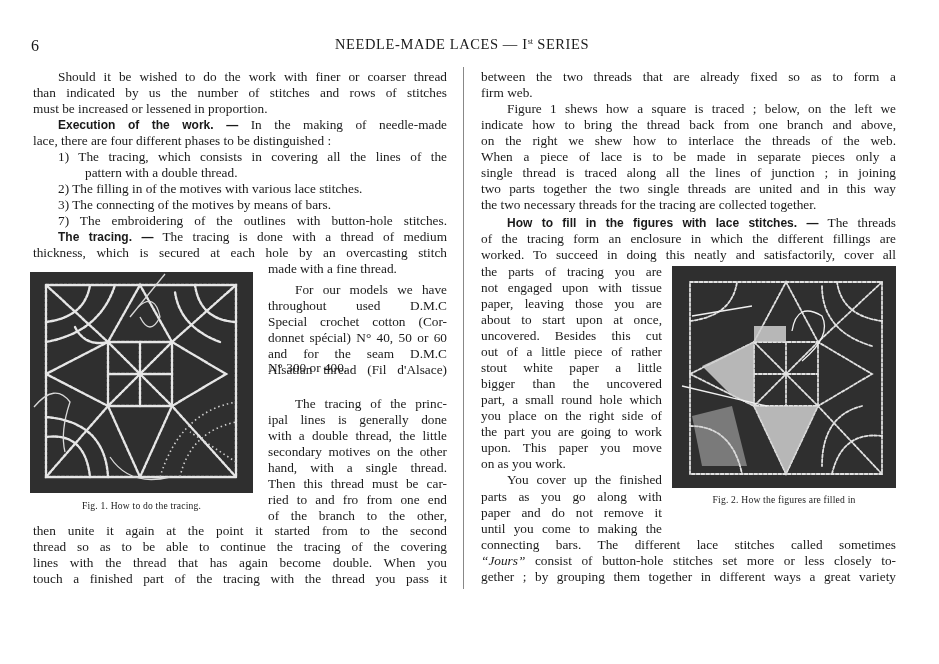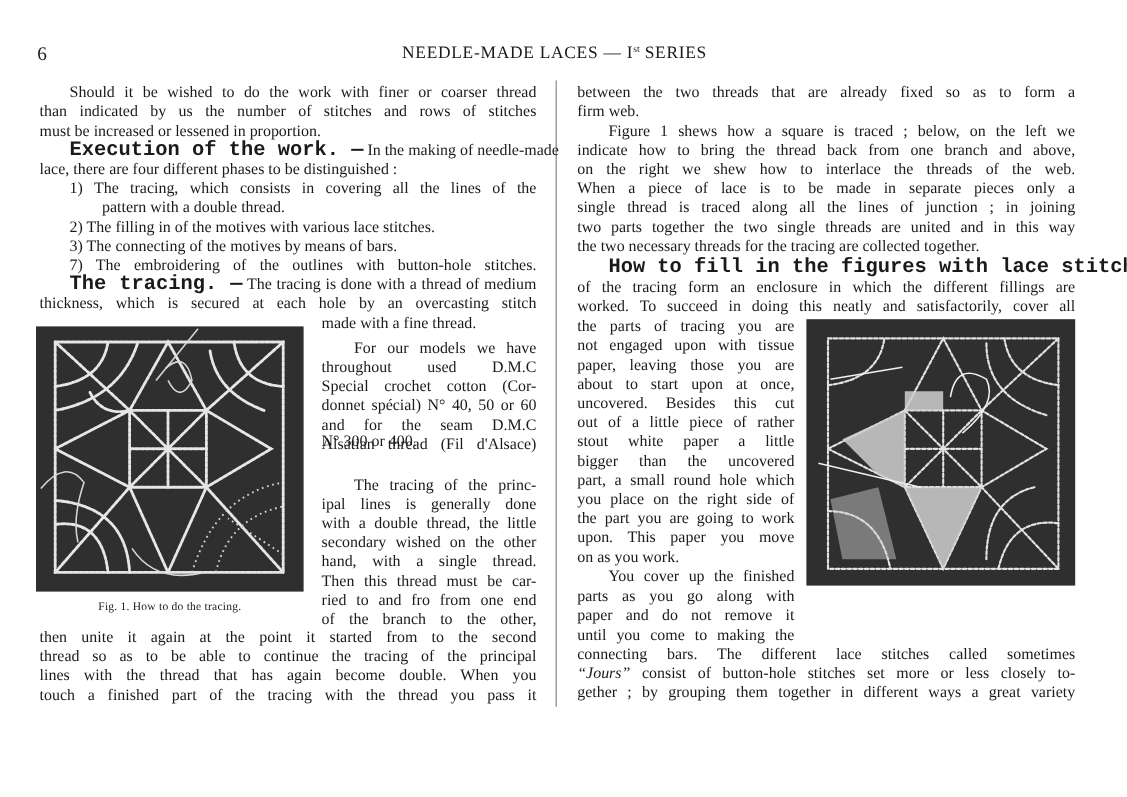--- a/index.html
+++ b/index.html
@@ -11,21 +11,21 @@
   .page-num { position: absolute; left: 31px; top: 37px; font-size: 16px; }
   .running-head { position: absolute; left: 335px; top: 36px; font-size: 14.5px; letter-spacing: 0.6px; }
   .running-head sup { font-size: 8px; vertical-align: 5px; letter-spacing: 0; text-align: right; }
   .divider { position: absolute; left: 463px; top: 67px; width: 1px; height: 522px; background: #888; }
 
   .line {
     position: absolute; font-size: 13.3px; line-height: 16px; white-space: nowrap;
     text-align: justify; text-align-last: justify;
   }
   .line.last { text-align-last: left; }
-  .line b { font-weight: bold; font-family: Liberation Mono, monospace; font-size: 17px; }
+  .line b { font-weight: bold; font-family: Liberation Sans, sans-serif; font-size: 12px; }
   .line i { font-style: italic; }
 
   .fig { position: absolute; background: #2f2f2f; }
   .fig svg { display: block; width: 100%; height: 100%; }
   .caption { position: absolute; font-size: 9.6px; line-height: 12px; text-align: center; letter-spacing: 0.2px; }
 </style>
 </head>
 <body>
 
 <div>
@@ -57,27 +57,27 @@
   <div class="line" style="left:295px;top:282px;width:152px">For our models we have</div>
   <div class="line" style="left:268px;top:298px;width:179px">throughout used D.M.C</div>
   <div class="line" style="left:268px;top:314px;width:179px">Special crochet cotton (Cor-</div>
   <div class="line" style="left:268px;top:330px;width:179px">donnet spécial) N° 40, 50 or 60</div>
   <div class="line" style="left:268px;top:346px;width:179px">and for the seam D.M.C</div>
   <div class="line" style="left:268px;top:362px;width:179px">Alsatian thread (Fil d'Alsace)</div>
   <div class="line last" style="left:268px;top:360px;width:179px">N° 300 or 400.</div>
   <div class="line" style="left:295px;top:396px;width:152px">The tracing of the princ-</div>
   <div class="line" style="left:268px;top:412px;width:179px">ipal lines is generally done</div>
   <div class="line" style="left:268px;top:428px;width:179px">with a double thread, the little</div>
-  <div class="line" style="left:268px;top:444px;width:179px">secondary wished on the other</div>
+  <div class="line" style="left:268px;top:444px;width:179px">secondary motives on the other</div>
   <div class="line" style="left:268px;top:460px;width:179px">hand, with a single thread.</div>
   <div class="line" style="left:268px;top:476px;width:179px">Then this thread must be car-</div>
   <div class="line" style="left:268px;top:492px;width:179px">ried to and fro from one end</div>
   <div class="line" style="left:268px;top:508px;width:179px">of the branch to the other,</div>
   <div class="line" style="left:33px;top:523px;width:414px">then unite it again at the point it started from to the second</div>
-  <div class="line" style="left:33px;top:539px;width:414px">thread so as to be able to continue the tracing of the principal</div>
+  <div class="line" style="left:33px;top:539px;width:414px">thread so as to be able to continue the tracing of the covering</div>
   <div class="line" style="left:33px;top:555px;width:414px">lines with the thread that has again become double. When you</div>
   <div class="line" style="left:33px;top:571px;width:414px">touch a finished part of the tracing with the thread you pass it</div>
 
   <div class="fig" style="left:30px;top:272px;width:223px;height:221px">
     <svg viewBox="0 0 223 221">
       <g fill="none" stroke="#e6e6e6" stroke-width="2.4" stroke-dasharray="3 1.5" stroke-linecap="round">
         <rect x="16" y="13" width="190" height="192"></rect>
         <rect x="78" y="70" width="64" height="64"></rect>
         <line x1="110" y1="70" x2="110" y2="134"></line>
         <line x1="78" y1="102" x2="142" y2="102"></line>
@@ -172,14 +172,15 @@
         <polygon points="20,150 60,140 75,200 30,200" opacity="0.55"></polygon>
       </g>
       <g fill="none" stroke="#f0f0f0" stroke-width="1.3">
         <path d="M120 65 Q125 35 150 50 Q160 70 130 95"></path>
         <line x1="10" y1="120" x2="95" y2="140"></line>
         <line x1="20" y1="50" x2="80" y2="40"></line>
       </g>
     </svg>
   </div>
   <div class="caption" style="left:672px;top:494px;width:224px">
+    <div>Fig. 2. How the figures are filled in</div>
   </div>
 </div>
 
 </body></html>

